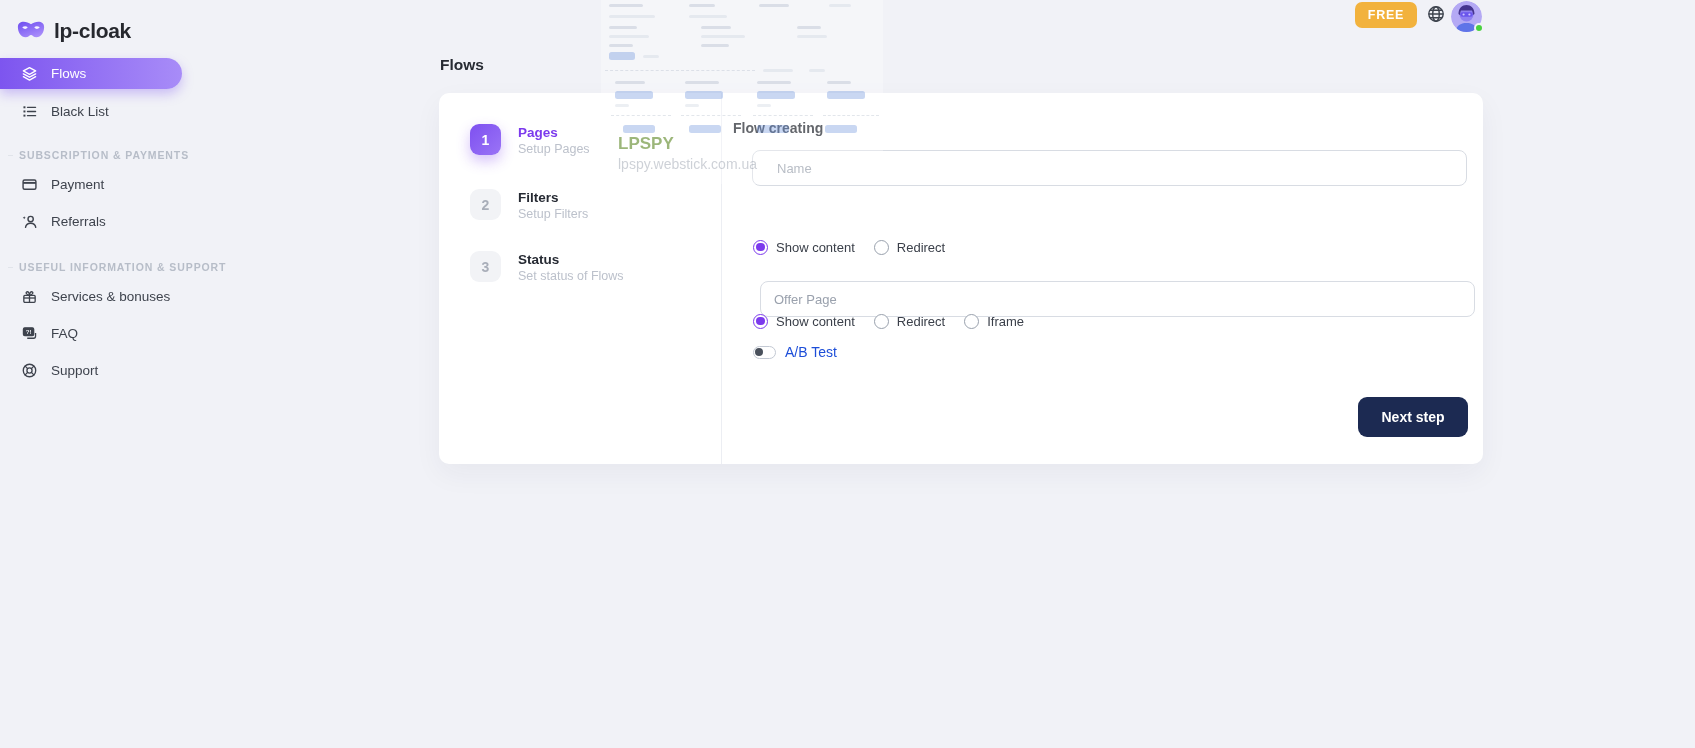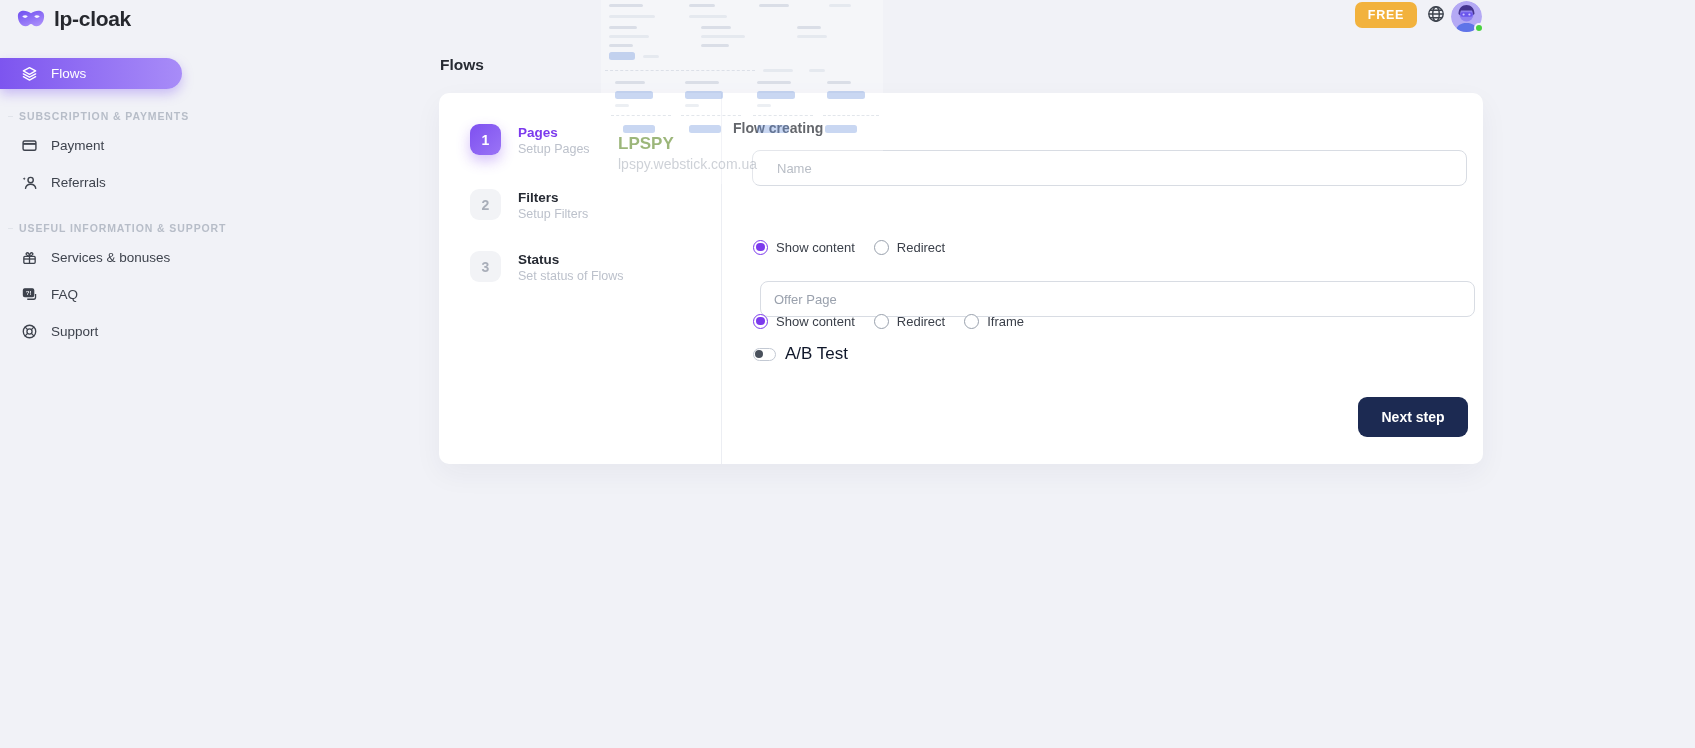--- a/index.html
+++ b/index.html
@@ -5,21 +5,21 @@
   * { box-sizing: border-box; }
   html,body { margin:0; padding:0; }
   body {
     width:1695px; height:748px; position:relative; overflow:hidden;
     background:#f1f2f7;
     font-family:"Liberation Sans","DejaVu Sans",sans-serif;
     -webkit-font-smoothing:antialiased;
   }
 
   
-  .logo { position:absolute; left:16px; top:7px; display:flex; align-items:center; gap:8px; cursor:pointer; z-index:3; }
+  .logo { position:absolute; left:16px; top:19px; display:flex; gap:8px; cursor:pointer; z-index:3; }
   .logo .brand-name { font-size:21px; font-weight:800; color:#26282e; letter-spacing:-0.3px; }
 
   .sidenav { position:absolute; left:0; top:54px; width:200px; z-index:3; }
   .side-item { height:34px; display:flex; align-items:center; gap:13px; padding-left:21px;
                font-size:13.5px; color:#3e434d; cursor:pointer; }
   .side-item svg { width:17px; height:17px; flex:none; }
   .side-item.active { height:31px; width:182px; margin:4px 0 5px; border-radius:0 17px 17px 0;
         background:linear-gradient(90deg,#7d55ef,#a88cf8); color:#fff;
         box-shadow:0 5px 12px rgba(125,87,240,.35); }
   .side-item.tall { height:37px; }
@@ -67,21 +67,21 @@
   .row1 { top:146px; } .row2 { top:220px; }
   .opt { display:flex; align-items:center; gap:8px; cursor:pointer; }
   .rb { width:15px; height:15px; border-radius:50%; border:1.5px solid #99a1ad; background:#fff; position:relative; flex:none; }
   .opt.sel .rb { border-color:#7c3aed; }
   .opt.sel .rb::after { content:""; position:absolute; inset:2.2px; background:#7c3aed; border-radius:50%; }
   .opt .lbl { font-size:13px; color:#3b404a; }
 
   .toggle-row { position:absolute; left:314px; top:251px; display:flex; align-items:center; gap:9px; cursor:pointer; }
   .toggle { width:23px; height:13px; border-radius:8px; border:1.5px solid #c3c9d3; background:#fff; position:relative; flex:none; }
   .toggle .knob { position:absolute; left:1px; top:1px; width:8px; height:8px; border-radius:50%; background:#4a515c; }
-  .toggle-row .lbl { font-size:17px; color:#0f172a; }
+  .toggle-row .lbl { font-size:14px; color:#1d4ed8; }
 
   .next-btn { position:absolute; left:919px; top:304px; width:110px; height:40px; border:none; border-radius:9px;
         background:#1c2a52; color:#fff; font-size:14px; font-weight:600; cursor:pointer; font-family:inherit; }
 
   
   .ghost { position:absolute; left:601px; top:0; width:282px; height:184px;
         background:rgba(255,255,255,.55); border-radius:0 0 14px 14px; z-index:2; opacity:.55; pointer-events:none; }
   .gbar  { position:absolute; background:#c9cfda; border-radius:2px; height:3px; }
   .gbar.light { background:#dde2ea; }
   .gpill { position:absolute; background:#9db7e8; border-radius:2.5px; height:8px; }
@@ -110,20 +110,29 @@
 </div>
 
 <nav class="sidenav">
   <div class="side-item active">
     <svg class="ic" viewBox="0 0 18 18" fill="none" stroke="currentColor" stroke-width="1.5" stroke-linecap="round" stroke-linejoin="round">
       <path d="M9 2.8 L15.5 6.3 L9 9.8 L2.5 6.3 Z"></path>
         <path d="M2.5 9.4 L9 12.9 L15.5 9.4"></path>
         <path d="M2.5 12.4 L9 15.9 L15.5 12.4"></path>
     </svg>
     <span>Flows</span>
+  </div>
+  <div class="side-item">
+    <svg class="ic" viewBox="0 0 18 18" fill="none" stroke="currentColor" stroke-width="1.5" stroke-linecap="round">
+      <path d="M6.9 4.6 H15.4 M6.9 9 H15.4 M6.9 13.4 H15.4"></path>
+      <rect x="2.6" y="3.5" width="2.1" height="2.1" fill="currentColor" stroke="none"></rect>
+      <rect x="2.6" y="7.9" width="2.1" height="2.1" fill="currentColor" stroke="none"></rect>
+      <rect x="2.6" y="12.3" width="2.1" height="2.1" fill="currentColor" stroke="none"></rect>
+    </svg>
+    <span>Black List</span>
   </div>
 
   <div class="section-label">
     <span>SUBSCRIPTION &amp; PAYMENTS</span>
   </div>
   <div class="side-item tall">
     <svg class="ic" viewBox="0 0 18 18" fill="none" stroke="currentColor" stroke-width="1.5" stroke-linejoin="round">
       <rect x="2.2" y="4.2" width="13.6" height="9.8" rx="1.6"></rect>
         <path d="M2.2 7.3 H15.8" stroke-width="2"></path>
     </svg>

